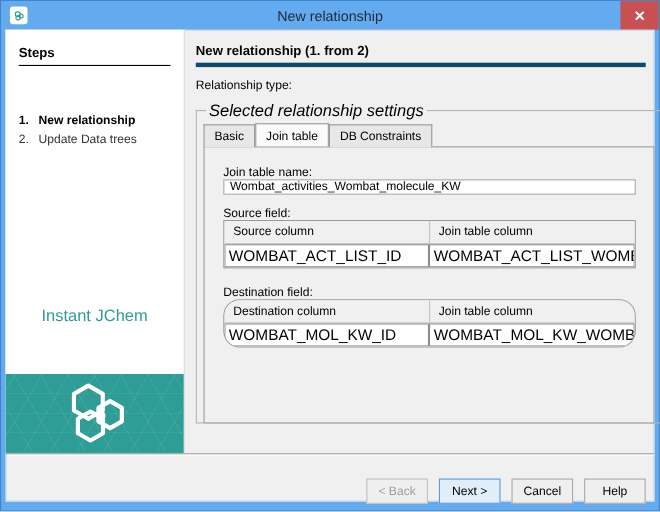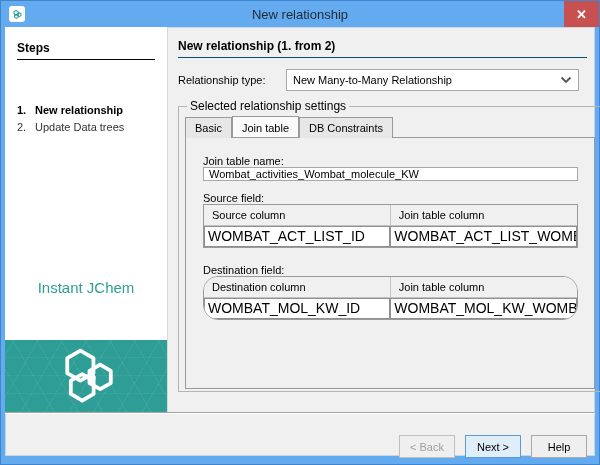--- a/index.html
+++ b/index.html
@@ -66,37 +66,37 @@
       repeating-linear-gradient(0deg, rgba(255,255,255,0.05) 0 1px, transparent 1px 18px);
     display:flex; align-items:center; justify-content:center;
   }
 
   
   .main {
     flex:1; padding:6px 8px 0 10px; display:flex; flex-direction:column; min-width:0;
   }
   .main-header {
     font-size:12px; font-weight:bold; color:#000;
-    padding:6px 0 4px 0; border-bottom:1px solid #0c4a6e;
+    padding:6px 0 4px 0; border-bottom:4px solid #0c4a6e;
   }
   .rel-row { display:flex; align-items:center; margin-top:11px; }
   .rel-row .lbl { font-size:11px; color:#000; width:108px; flex:none; }
   .combobox {
     flex:1; height:22px; background:#fff; border:1px solid #a8a8a8;
     display:flex; align-items:center; font-size:11px; color:#000;
     padding:0 6px; cursor:default; margin-right:8px;
   }
   .combobox .cb-text { flex:1; }
   .chev { width:12px; height:8px; flex:none; }
 
   fieldset.groupbox {
     margin-top:8px; border:1px solid #b4b4b4; padding:2px 6px 8px 6px;
     margin-right:2px; height:293px;
   }
-  fieldset.groupbox legend { font-size:12px; color:#000; padding:0 3px; margin-left:2px; }
+  fieldset.groupbox legend { font-size:15px; color:#000; padding:0 3px; margin-left:2px;font-style:italic; }
 
   .tabs { display:flex; margin-top:1px; position:relative; z-index:2; }
   .tab {
     font-size:11px; color:#000; padding:4px 9px 3px 9px;
     background:#e7e7e7; border:1px solid #9a9a9a; border-bottom:none;
     margin-right:0; cursor:pointer; position:relative; top:1px;
   }
   .tab.selected {
     background:#fafafa; padding-top:5px; top:0; z-index:3;
   }
@@ -193,26 +193,20 @@
             <circle cx="46" cy="37" r="4.5" fill="#ffffff"></circle>
           </svg>
         </div>
       </div>
 
       <div class="main">
         <div class="main-header">New relationship (1. from 2)</div>
 
         <div class="rel-row">
           <span class="lbl">Relationship type:</span>
-          <div class="combobox">
-            <span class="cb-text">New Many-to-Many Relationship</span>
-            <svg class="chev" viewBox="0 0 12 8">
-              <polyline points="1.5,1.5 6,6 10.5,1.5" fill="none" stroke="#555" stroke-width="1.8"></polyline>
-            </svg>
-          </div>
         </div>
 
         <fieldset class="groupbox">
           <legend>Selected relationship settings</legend>
 
           <div class="tabs">
             <div class="tab">Basic</div>
             <div class="tab selected">Join table</div>
             <div class="tab">DB Constraints</div>
           </div>
@@ -253,16 +247,17 @@
               </div>
             </div>
           </div>
         </fieldset>
       </div>
     </div>
 
     <div class="footer">
       <button class="btn disabled">&lt; Back</button>
       <button class="btn default">Next &gt;</button>
+      <button class="btn">Cancel</button>
       <button class="btn">Help</button>
     </div>
   </div>
 </div>
 
 </body></html>

